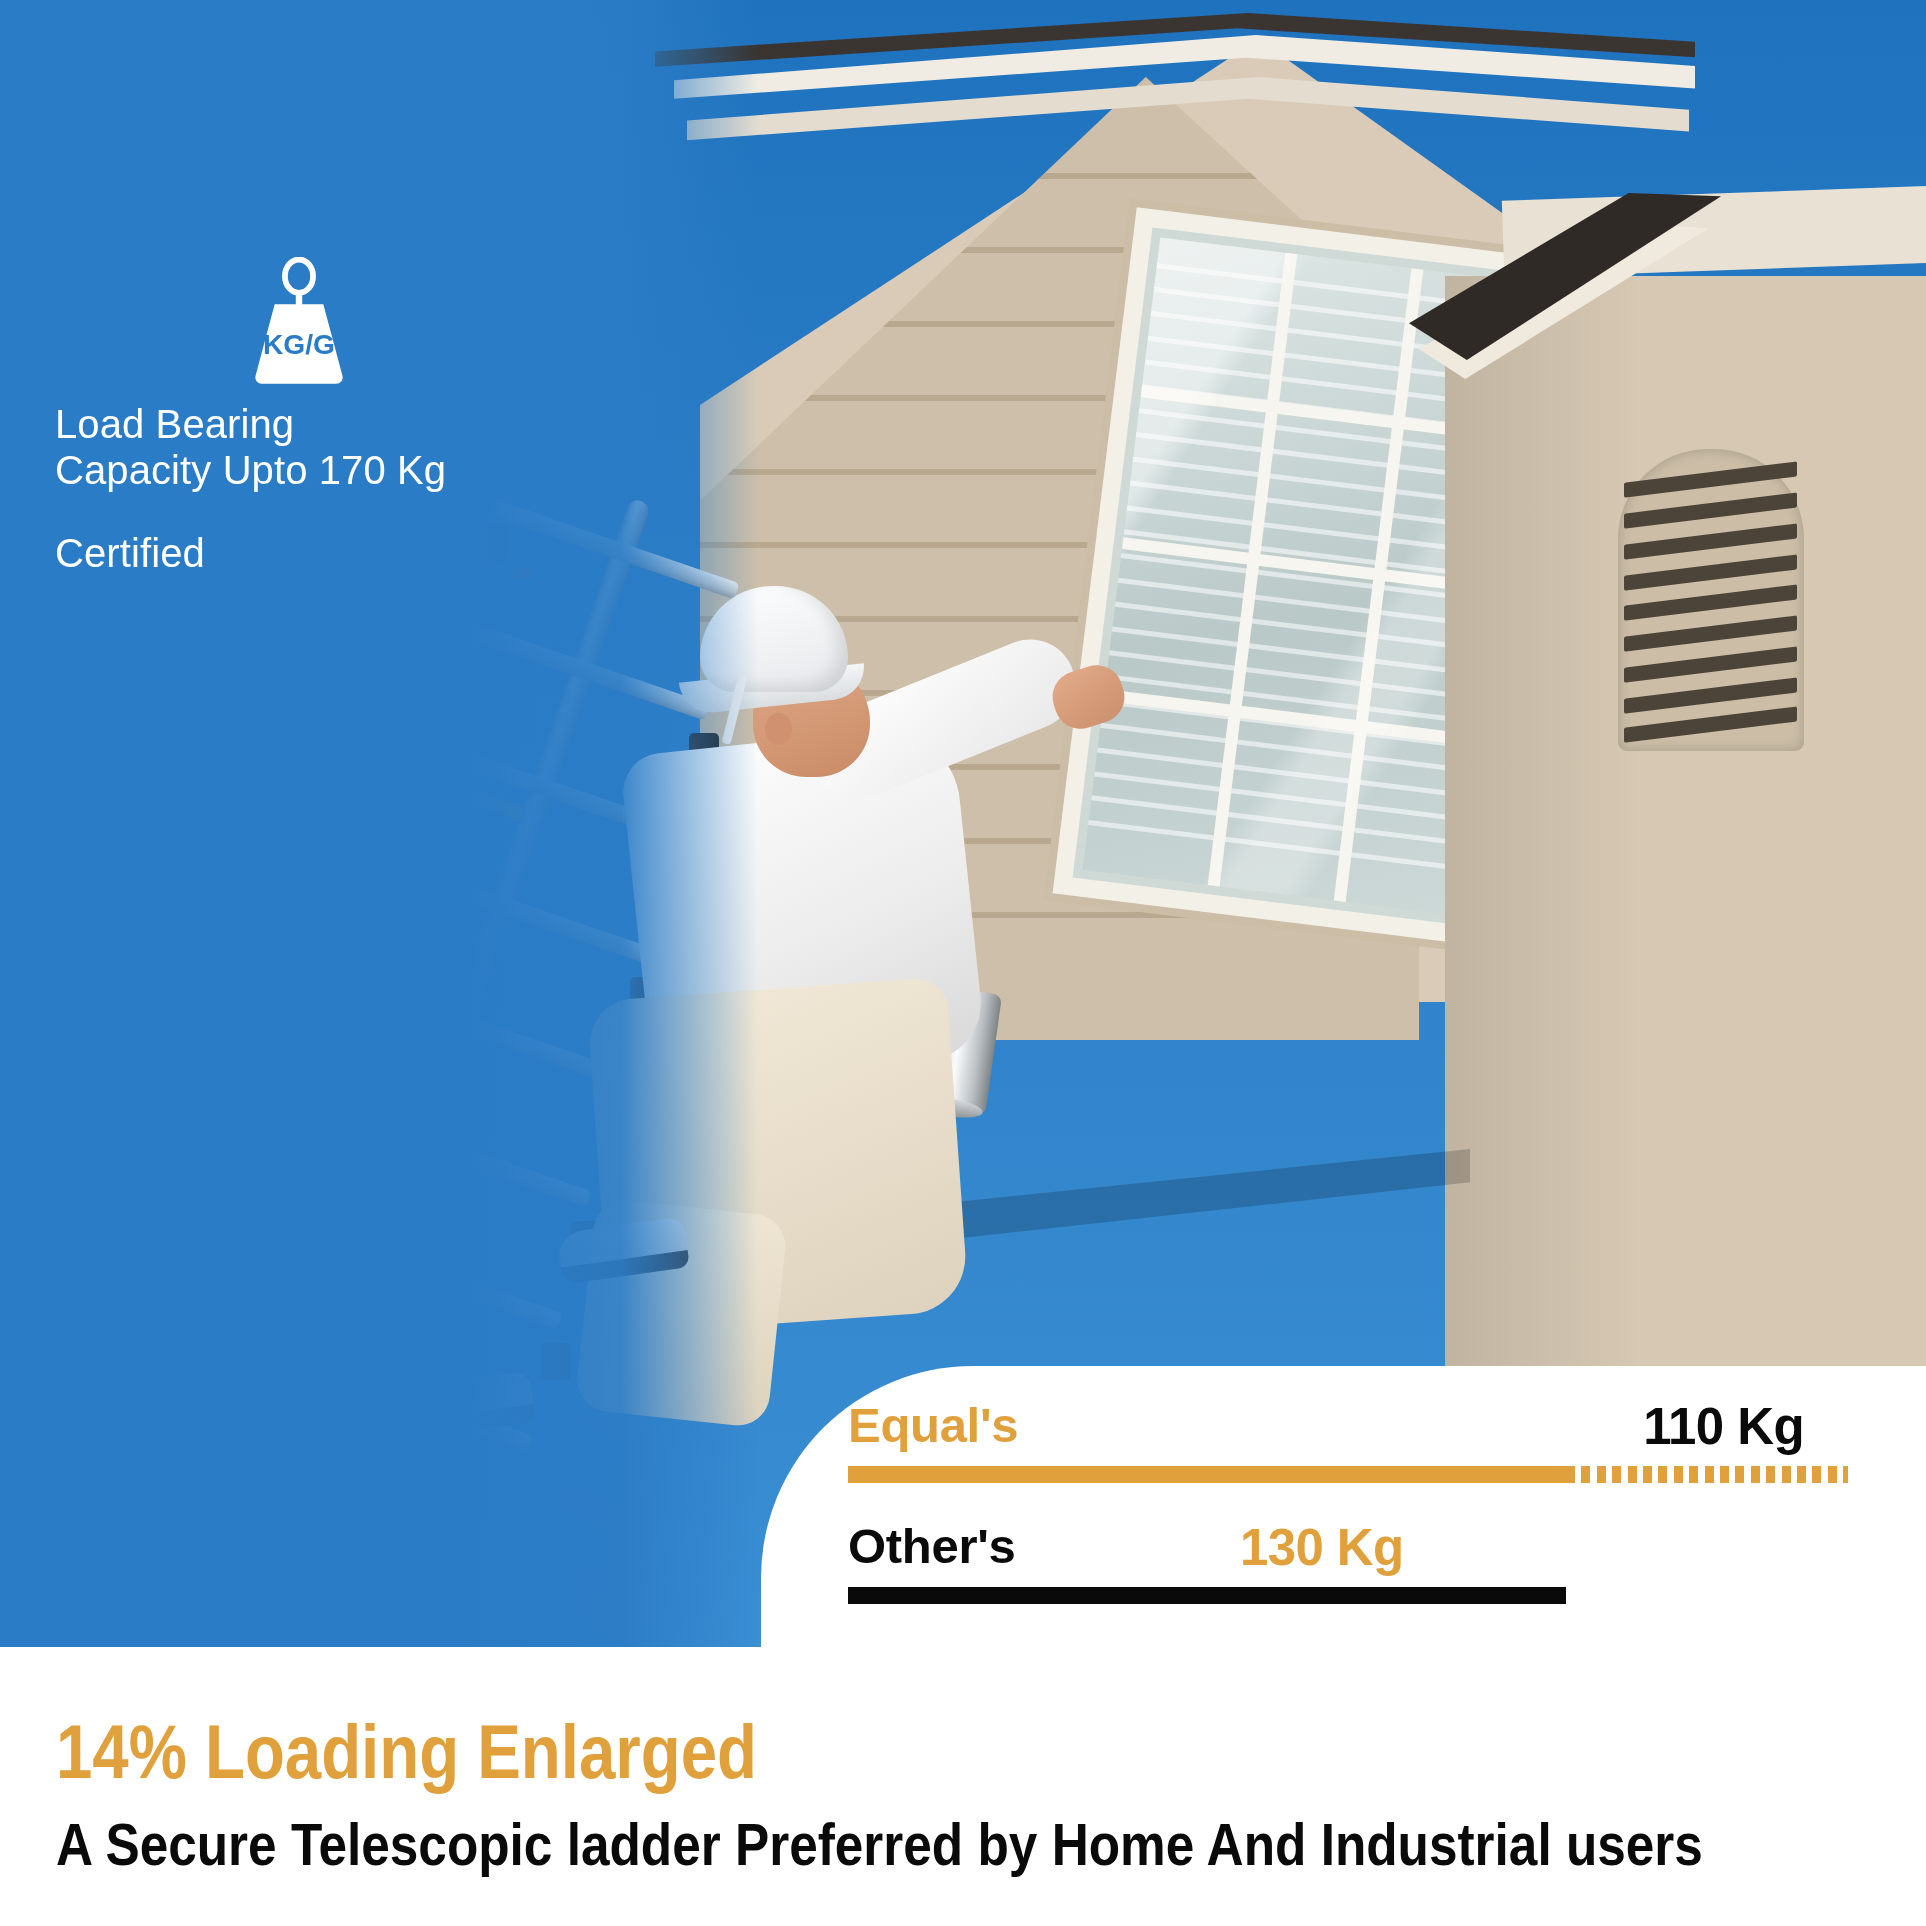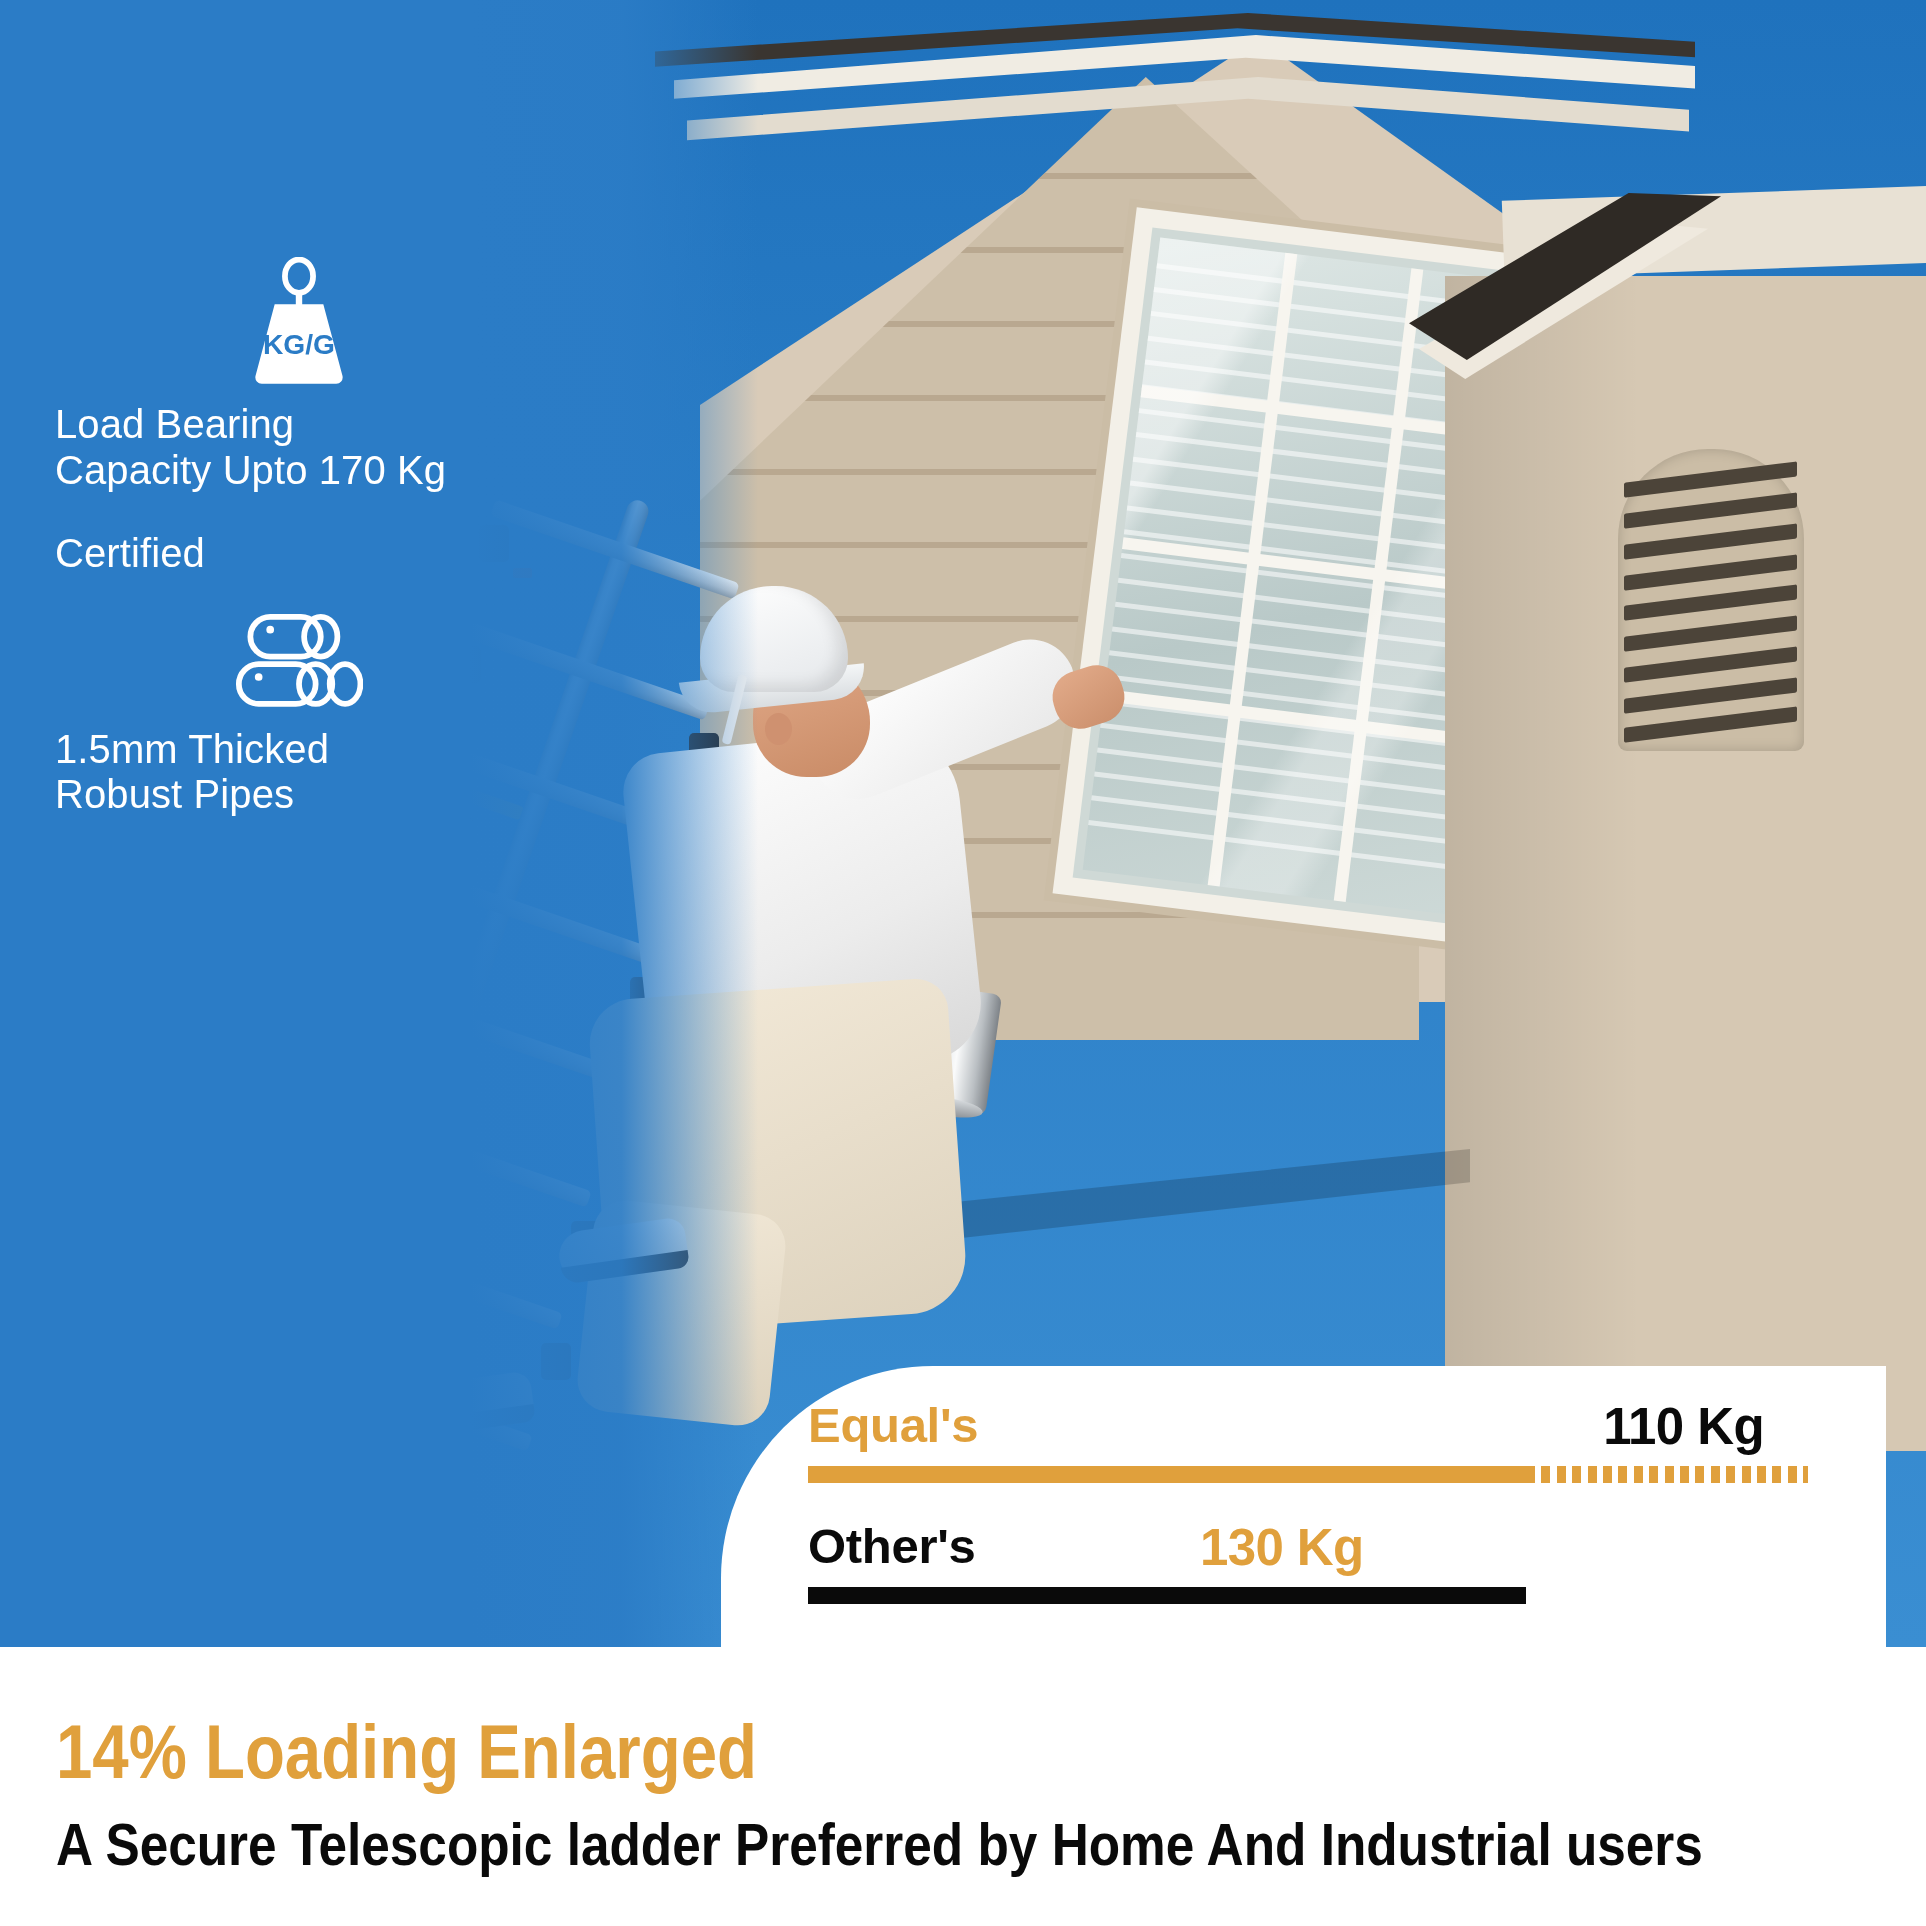--- a/index.html
+++ b/index.html
@@ -107,21 +107,21 @@
   .feature{margin-bottom:37px;}
   .feat-icon{display:block;margin-bottom:15.4px;text-align:center;}
   .feat-label{font-size:40px;line-height:1.14;font-weight:400;letter-spacing:0.1px;white-space:pre-line;}
 
   .en-block{display:flex;flex-direction:column;align-items:flex-start;gap:3.9px;margin-bottom:14px;}
   .en-top{font-size:39px;font-weight:700;line-height:1;letter-spacing:0.6px;color:#fff;}
   .en-pill{background:#ffffff;color:#2b7cc6;font-size:26px;font-weight:700;line-height:1;
            padding:7.7px 14px 10.3px;border-radius:3.9px 3.9px 16.7px 16.7px;}
 
   
-  .card{position:absolute;left:721px;top:1366px;width:1165px;height:281px;background:#ffffff;
+  .card{position:absolute;left:761px;top:1366px;width:1165px;height:281px;background:#ffffff;
         border-top-left-radius:212px;}
   .row{position:absolute;left:87px;width:1027px;}
   .row .lbl{position:absolute;left:0;top:0;font-size:49px;font-weight:700;letter-spacing:-0.3px;}
   .row .val{position:absolute;top:0;font-size:51px;font-weight:700;letter-spacing:-0.6px;}
   .bar{position:absolute;height:16.7px;}
   .bar-dash{position:absolute;height:16.7px;}
 
   
   .footer{position:absolute;left:0;top:1647px;width:1926px;height:279px;background:#ffffff;padding-left:40px;}
   .headline{position:absolute;left:56px;top:61px;font-size:76px;font-weight:700;color:#E0A03C;
@@ -281,37 +281,20 @@
         </span>
         <div class="feat-label">Load Bearing
 Capacity Upto 170 Kg</div>
       </div>
 
 
       <div class="feature">
         <div class="feat-label">Certified</div>
       </div>
 
-      <div class="feature">
-        <span class="feat-icon">
-          <svg width="128" height="96" viewBox="0 0 200 150">
-            <g fill="none" stroke="#fff" stroke-width="9">
-              <rect x="24" y="6" width="110" height="62" rx="31"></rect>
-              <ellipse cx="134" cy="37" rx="26" ry="31"></ellipse>
-              <circle cx="55" cy="26" r="6" fill="#fff" stroke="none"></circle>
-              <rect x="6" y="80" width="120" height="62" rx="31"></rect>
-              <ellipse cx="126" cy="111" rx="26" ry="31"></ellipse>
-              <ellipse cx="172" cy="111" rx="24" ry="31"></ellipse>
-              <circle cx="37" cy="100" r="6" fill="#fff" stroke="none"></circle>
-            </g>
-          </svg>
-        </span>
-        <div class="feat-label">1.5mm Thicked
-Robust Pipes</div>
-      </div>
     </div>
 
     <div class="card">
 
       <div class="row" style="top:31px;">
         <span class="lbl" style="color:#E0A03C;">Equal's</span>
         <span class="val" style="right:71px;color:#0A0A0A;">110 Kg</span>
         <div class="bar" style="left:0;top:69px;width:718px;background:#E0A03C;"></div>
         <div class="bar-dash" style="left:718px;top:69px;width:282px;
              background:repeating-linear-gradient(90deg,#E0A03C 0 9px,#ffffff 9px 15.4px);"></div>

